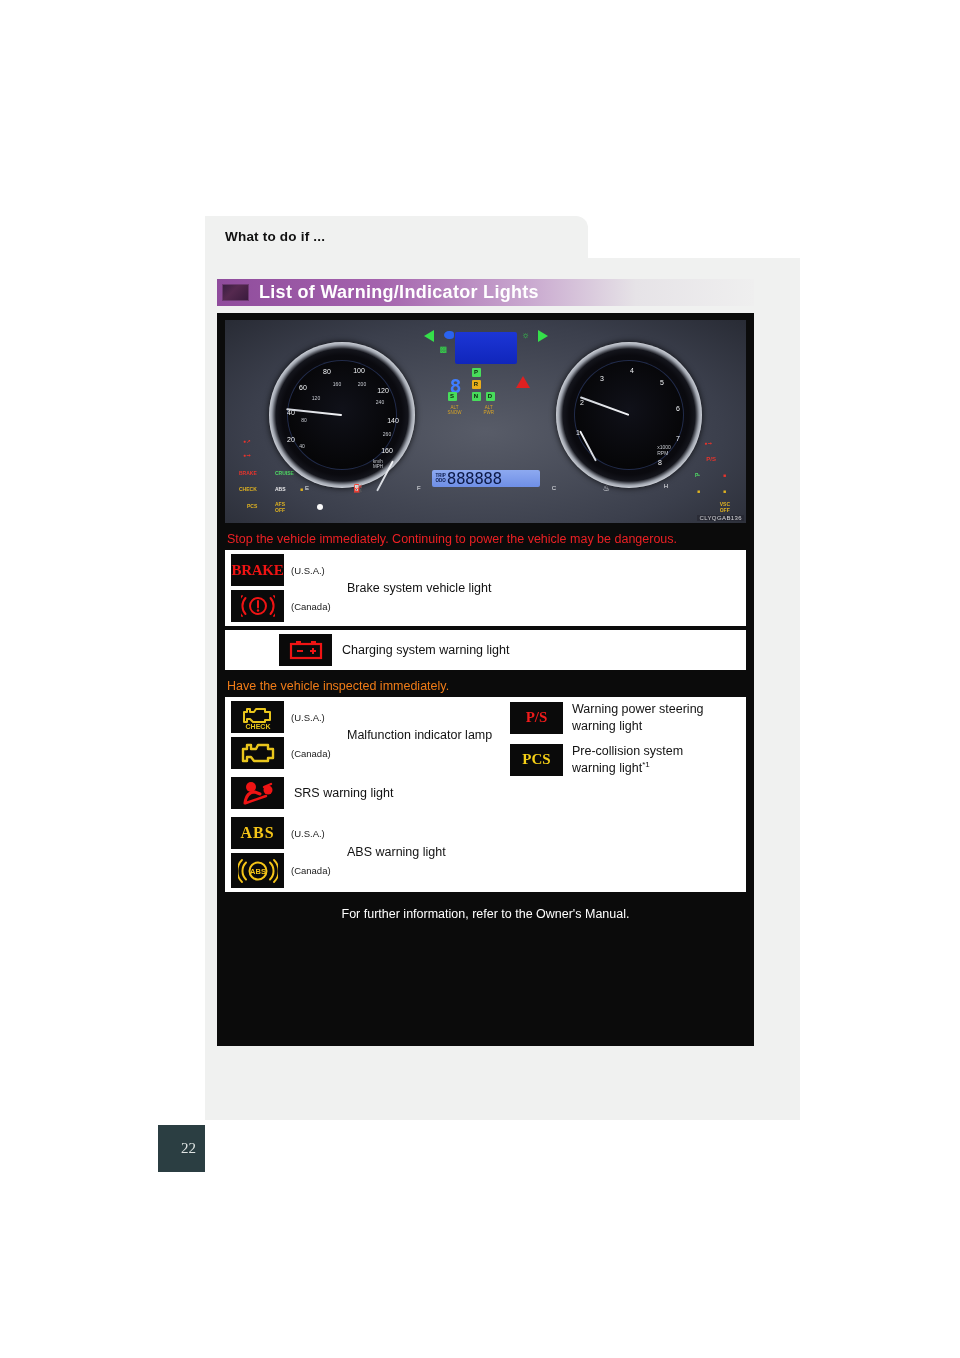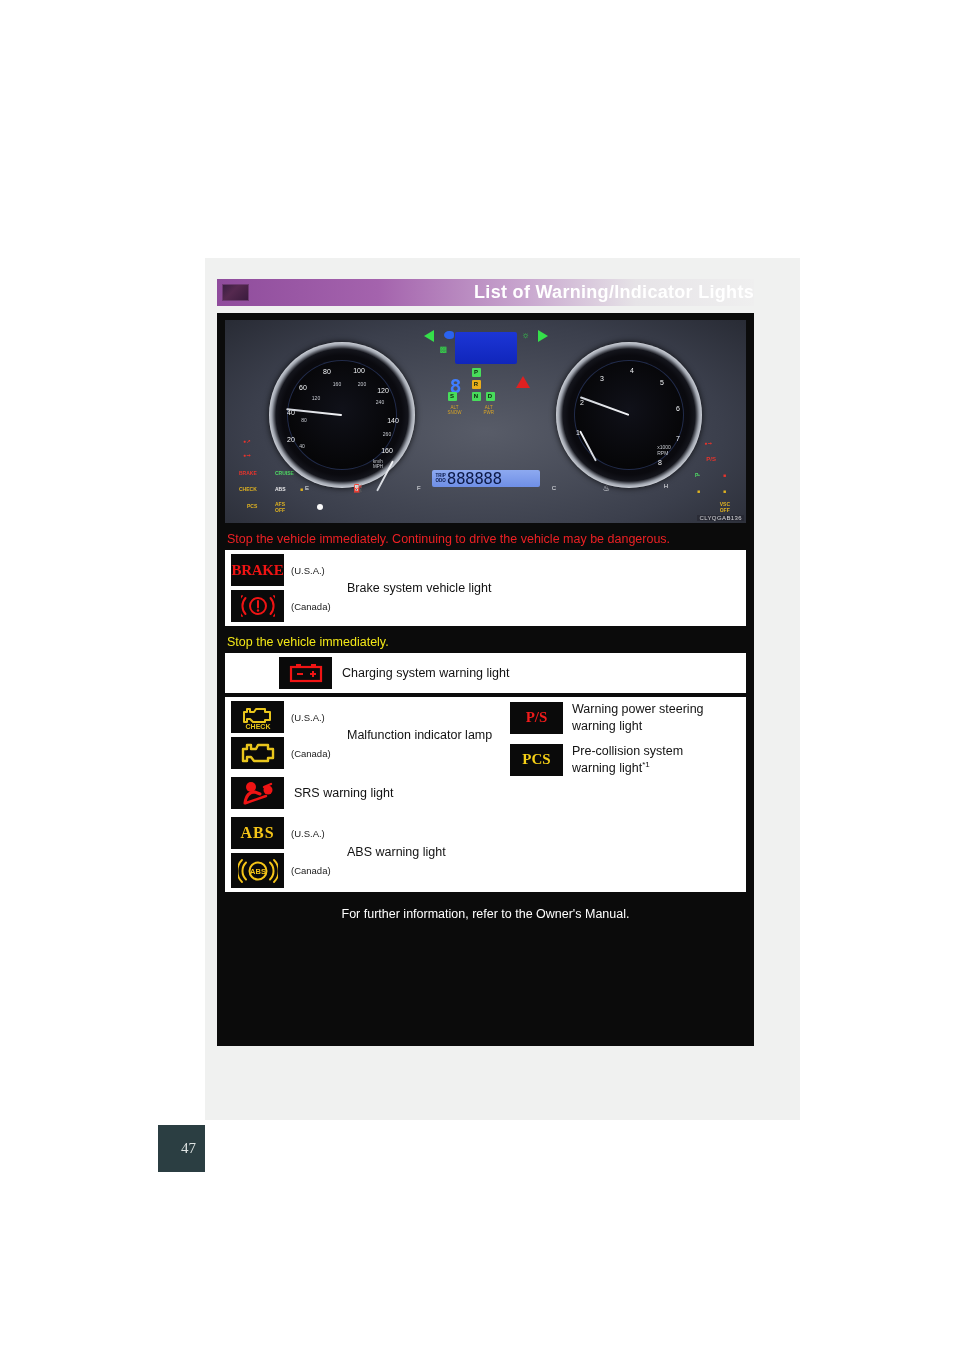--- a/index.html
+++ b/index.html
@@ -55,21 +55,20 @@
   
   .section-title-bar {
     position: absolute;
     left: 217px;
     top: 279px;
     width: 537px;
     height: 27px;
     background: linear-gradient(to right, #8f4c9c 0%, #a463ad 30%, #c9a8cf 58%, #e6e3e7 78%, #efefef 100%);
     display: flex;
     align-items: center;
-    justify-content: space-between;
   }
   .section-title-icon {
     width: 27px;
     height: 17px;
     margin-left: 5px;
     background: linear-gradient(135deg, #3b1f42 0%, #55294f 40%, #3a1b3d 100%);
     border: 1px solid #6d3a72;
     box-sizing: border-box;
     flex: 0 0 auto;
   }
@@ -437,20 +436,23 @@
     font-size: 21px;
     letter-spacing: 0.2px;
     font-family: "Liberation Sans", sans-serif;
   }
 </style>
 </head>
 <body>
 
 <div class="page-canvas">
 
+  <div class="chapter-tab">
+    <div class="chapter-tab-label">What to do if ...</div>
+  </div>
 
   <div class="content-pane"></div>
 
   <div class="section-title-bar">
     <div class="section-title-icon"></div>
     <div class="section-title-text">List of Warning/Indicator Lights</div>
   </div>
 
   <div class="black-panel">
 
@@ -709,21 +711,21 @@
         <div class="temp-scale" style="right:190px; top:165px;">C</div>
         <div class="temp-scale" style="right:78px; top:163px;">H</div>
         <div style="position:absolute; right:136px; top:164px; color:#e6e8ec; font-size:8px;">♨</div>
         <div class="needle" style="right:150px; top:140px; width:34px; transform:rotate(62deg); transform-origin:right center;"></div>
 
         <div class="cluster-credit">CLYQGAB136</div>
       </div>
     </div>
 
 
-    <div class="alert-head red">Stop the vehicle immediately. Continuing to drive the vehicle may be dangerous.</div>
+    <div class="alert-head red">Stop the vehicle immediately. Continuing to power the vehicle may be dangerous.</div>
     <div class="table-block">
       <div class="table-col left" style="width:100%;">
         <div class="lamp-variant-group">
           <div class="lamp-variants">
             <div class="lamp-variant-line">
               <div class="lamp-icon">
                 <span class="glyph-brake-text">BRAKE</span>
               </div>
               <div class="region-tag">(U.S.A.)</div>
             </div>
@@ -740,39 +742,39 @@
                 </svg>
               </div>
               <div class="region-tag">(Canada)</div>
             </div>
           </div>
           <div class="lamp-name">Brake system vehicle light</div>
         </div>
       </div>
     </div>
 
-    <div class="alert-head yellow">Stop the vehicle immediately.</div>
     <div class="table-block">
       <div class="table-col left" style="width:100%;margin-left:48px;">
         <div class="lamp-row">
           <div class="lamp-icon">
             <svg width="36" height="22" viewBox="0 0 36 22" aria-hidden="true">
               <rect x="3" y="5" width="30" height="14" fill="none" stroke="#f01414" stroke-width="2.2"></rect>
               <rect x="8" y="2" width="5" height="3" fill="#f01414"></rect>
               <rect x="23" y="2" width="5" height="3" fill="#f01414"></rect>
               <line x1="9" y1="12" x2="15" y2="12" stroke="#f01414" stroke-width="2"></line>
               <line x1="22" y1="12" x2="28" y2="12" stroke="#f01414" stroke-width="2"></line>
               <line x1="25" y1="9" x2="25" y2="15" stroke="#f01414" stroke-width="2"></line>
             </svg>
           </div>
           <div class="lamp-name" style="margin-left:10px;">Charging system warning light</div>
         </div>
       </div>
     </div>
 
+    <div class="alert-head orange">Have the vehicle inspected immediately.</div>
     <div class="table-block">
 
       <div class="table-col left">
 
         <div class="lamp-variant-group">
           <div class="lamp-variants">
             <div class="lamp-variant-line">
               <div class="lamp-icon">
                 <svg width="38" height="28" viewBox="0 0 38 28" aria-hidden="true">
                   <path d="M8 9 L8 6 L11 6 L11 9 L15 9 L17 6 L26 6 L26 9 L31 9 L31 17 L26 17 L26 19 L14 19 L11 16 L8 16 L8 19 L5 19 L5 9 Z" fill="none" stroke="#e8c51c" stroke-width="2" stroke-linejoin="round"></path>
@@ -850,16 +852,16 @@
             <span>Pre-collision system</span><br>
             <span>warning light</span><span class="sup">*1</span>
           </div>
         </div>
       </div>
     </div>
 
     <div class="panel-footer">For further information, refer to the Owner's Manual.</div>
   </div>
 
-  <div class="page-number-box">47</div>
+  <div class="page-number-box">22</div>
 
 
 </div>
 
 </body></html>

